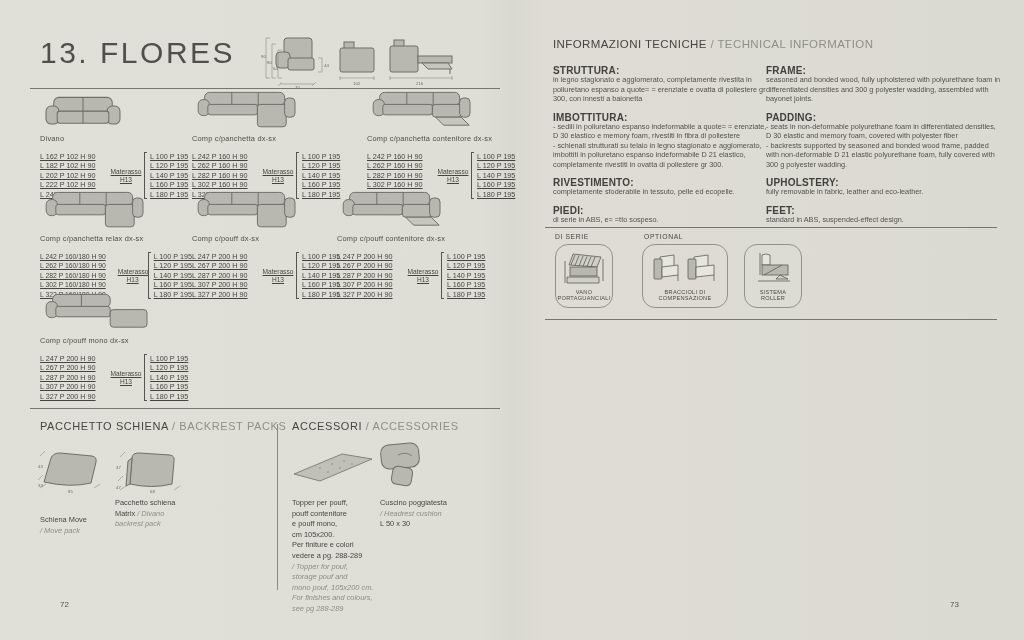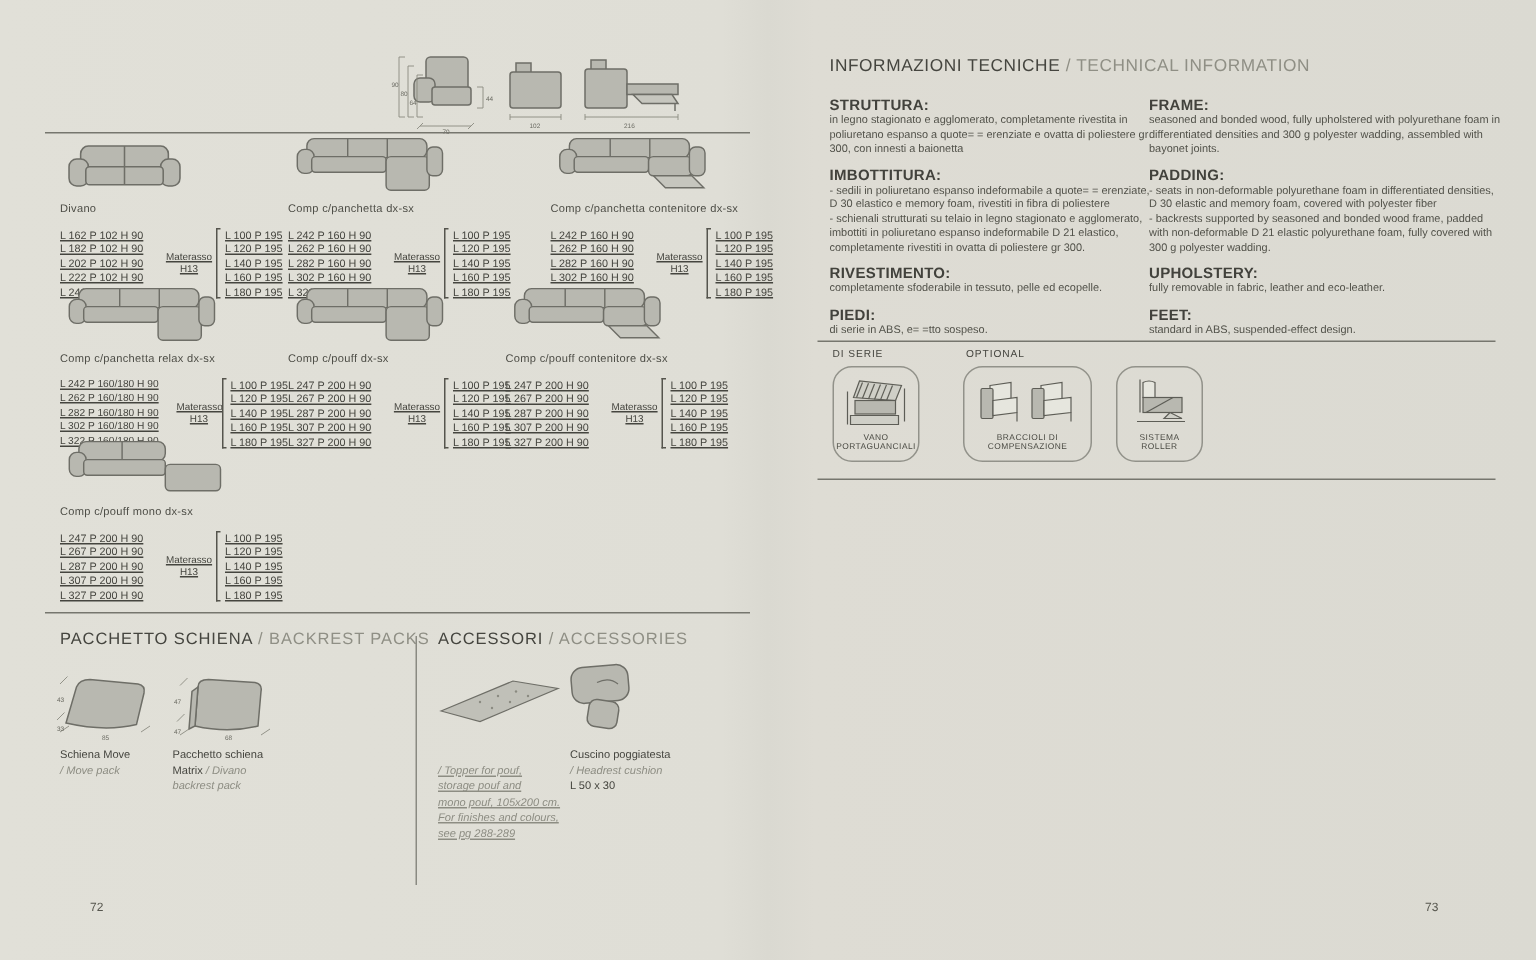--- a/index.html
+++ b/index.html
@@ -96,20 +96,21 @@
         <rect x="4" y="12" width="14" height="20" rx="6"></rect>
         <rect x="16" y="18" width="68" height="13" rx="3"></rect>
         <rect x="84" y="22" width="46" height="22" rx="4"></rect>
       </g>
     </symbol>
   </defs>
 </svg>
 
 <div class="spread">
 
+  <div class="abs page-title" style="left:40px; top:36px;">13. FLORES</div>
 
   <svg class="abs" style="left:252px; top:28px;" width="218" height="62" viewBox="0 0 218 62">
     <g stroke="#8a8a80" stroke-width="0.6" fill="none">
 
       <g class="lineart" stroke="#6e6e67" stroke-width="1">
         <rect x="32" y="10" width="28" height="26" rx="3"></rect>
         <rect x="24" y="24" width="14" height="16" rx="4"></rect>
         <rect x="36" y="30" width="26" height="12" rx="2"></rect>
       </g>
       <path d="M14 10 h4 M14 10 v40 M14 50 h4"></path>
@@ -340,21 +341,21 @@
       <line x1="8" y1="13" x2="13" y2="8"></line>
         <line x1="6" y1="37" x2="11" y2="32"></line>
       <line x1="8" y1="46" x2="14" y2="42"></line>
         <line x1="62" y1="46" x2="68" y2="42"></line>
     </g>
     <text class="dimtxt" x="4" y="25">47</text>
     <text class="dimtxt" x="4" y="45">47</text>
     <text class="dimtxt" x="38" y="49">68</text>
   </svg>
 
-  <div class="abs smallcap" style="left:40px; top:498px; width:66px;">
+  <div class="abs smallcap" style="left:40px; top:515px; width:66px;">
     <span>Schiena Move</span><br>
     <span class="lite">/ Move pack</span>
   </div>
   <div class="abs smallcap" style="left:115px; top:498px; width:70px;">
     <span>Pacchetto schiena Matrix </span><span class="lite">/ Divano backrest pack</span>
   </div>
 
   <div class="abs sec-title" style="left:292px; top:420px;">
     <span class="ti">ACCESSORI</span>
     <span class="te"> <span>/ ACCESSORIES</span></span>
@@ -372,22 +373,27 @@
     </g>
   </svg>
 
   <svg class="abs" style="left:376px; top:438px;" width="52" height="56" viewBox="0 0 52 56">
     <rect x="5" y="6" width="38" height="24" rx="8" transform="rotate(-5 24 18)" class="lineart" stroke-width="1"></rect>
     <path d="M22 17 q8 -4 14 1" fill="none" stroke="#6e6e67" stroke-width="0.8"></path>
     <rect x="16" y="29" width="20" height="18" rx="5" transform="rotate(9 26 38)" class="lineart" stroke-width="1"></rect>
   </svg>
 
   <div class="abs smallcap" style="left:292px; top:498px; width:102px;">
-    <br>
-    <span class="lite" style="white-space:pre-line;text-decoration:underline;">/ Topper for pouf,
+    <span style="white-space:pre-line;">Topper per pouff,
+pouff contenitore
+e pouff mono,
+cm 105x200.
+Per finiture e colori
+vedere a pg. 288-289</span><br>
+    <span class="lite" style="white-space:pre-line;">/ Topper for pouf,
 storage pouf and
 mono pouf, 105x200 cm.
 For finishes and colours,
 see pg 288-289</span>
   </div>
   <div class="abs smallcap" style="left:380px; top:498px; width:100px;">
     <span>Cuscino poggiatesta</span><br>
     <span class="lite">/ Headrest cushion</span><br>
     <span>L 50 x 30</span>
   </div>

